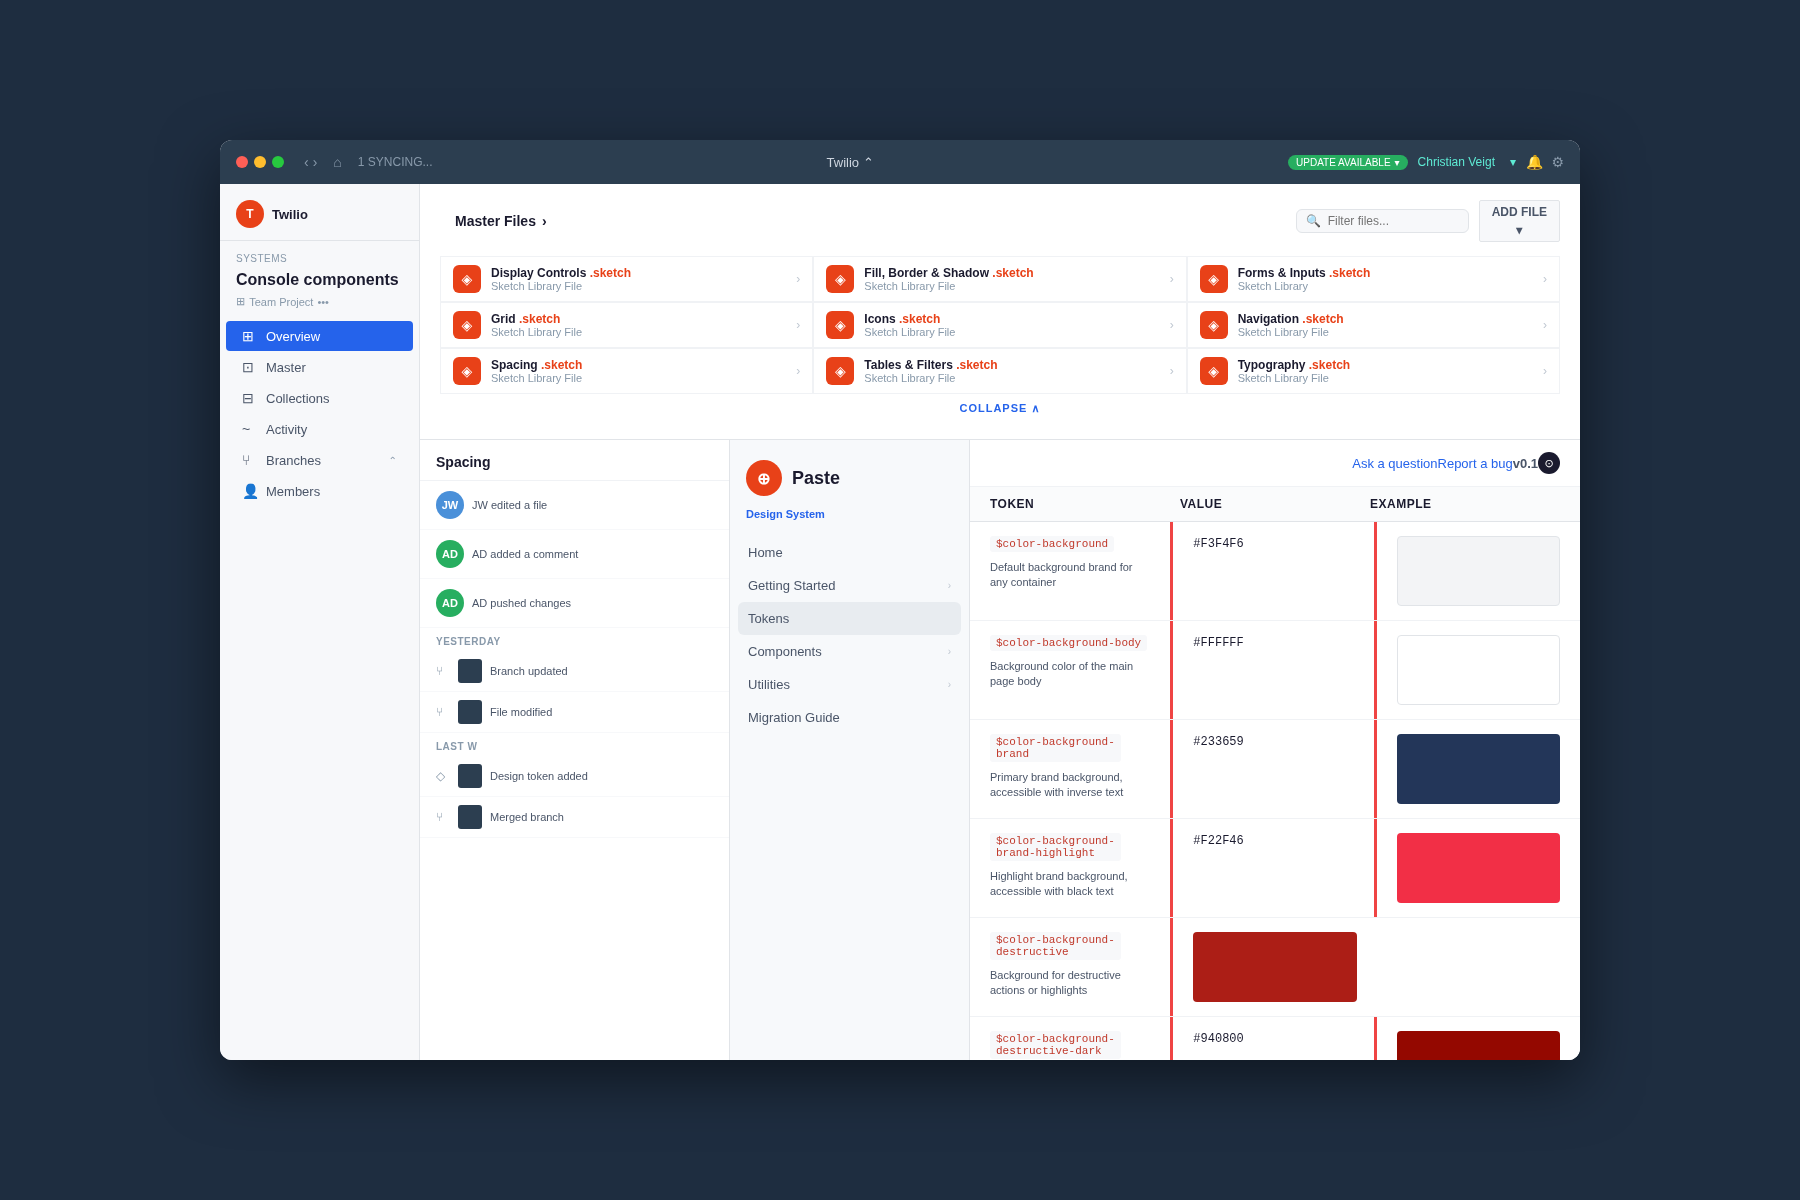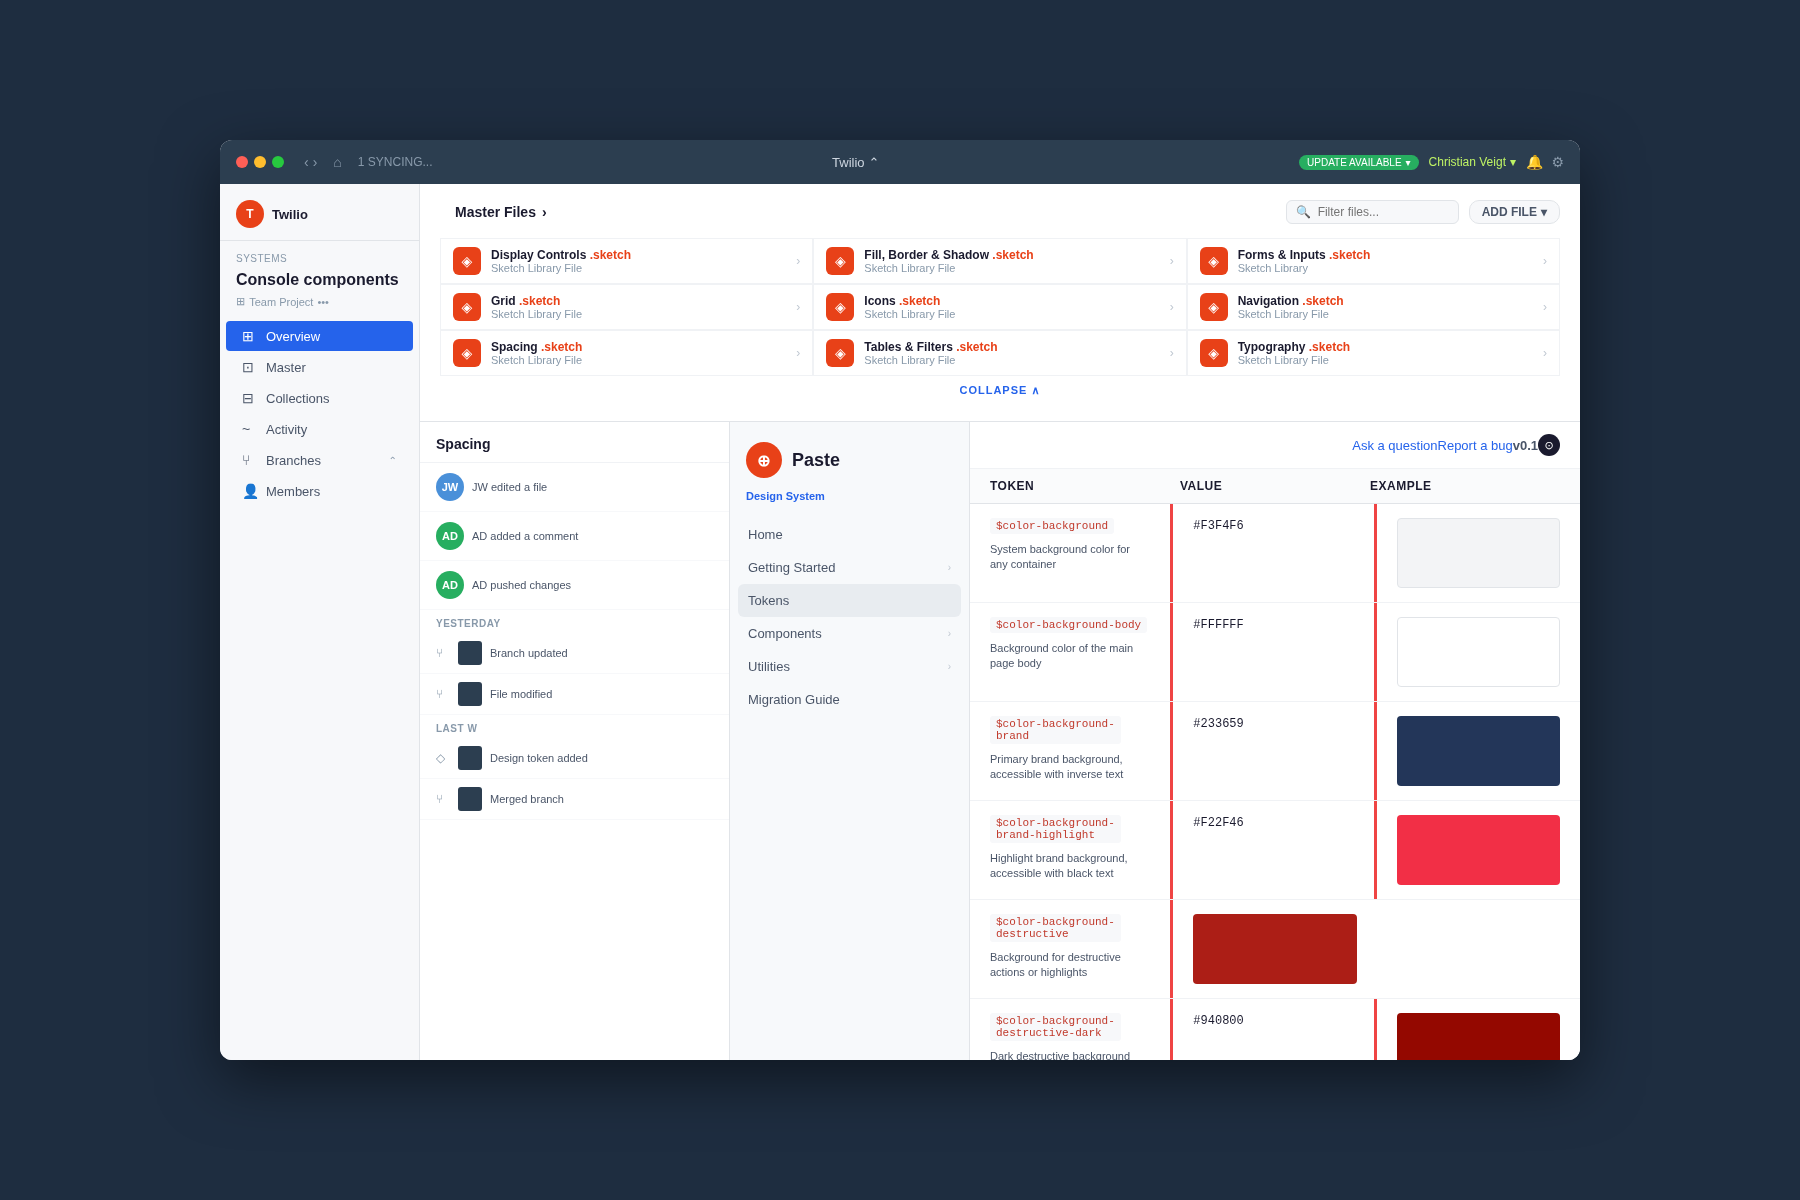--- a/index.html
+++ b/index.html
@@ -46,21 +46,21 @@
     .app-title { color: #cdd5df; font-size: 13px; display: flex; align-items: center; gap: 4px; }
     .titlebar-right { display: flex; align-items: center; gap: 10px; }
     .update-badge {
       background: #27ae60;
       color: white;
       font-size: 10px;
       padding: 2px 8px;
       border-radius: 10px;
       display: flex; align-items: center; gap: 4px; margin-left: 20px;
     }
-    .user-info { color: #bef264; font-size: 12px; display: flex; align-items: center; gap: 4px; }
+    .user-info { color: #5eead4; font-size: 12px; display: flex; align-items: center; gap: 15px; }
     .titlebar-icons { color: #8899aa; font-size: 14px; display: flex; gap: 8px; }
 
     
     .main-layout {
       flex: 1;
       display: flex;
       overflow: hidden;
     }
 
     
@@ -177,27 +177,27 @@
       background: transparent;
       font-size: 12px;
       color: #4a5568;
       outline: none;
       width: 130px;
     }
     .search-icon-char { color: #8899aa; font-size: 12px; }
     .add-file-btn {
       background: #f7f8fa;
       border: 1px solid #e1e4e8;
-      border-radius: 10px;
+      border-radius: 2px;
       padding: 4px 12px;
       font-size: 12px;
       font-weight: 600;
       color: #4a5568;
       cursor: pointer;
-      display: flex; align-items: center; gap: 4px;
+      display: flex; align-items: center; gap: 4px; flex-direction: column;
     }
 
     .files-grid {
       display: grid;
       grid-template-columns: 1fr 1fr 1fr;
       gap: 0;
     }
     .file-item {
       display: flex;
       align-items: center;
@@ -702,21 +702,21 @@
           <div class="token-table">
             <div class="token-table-header">
               <div class="token-col-header">Token</div>
               <div class="token-col-header">Value</div>
               <div class="token-col-header">Example</div>
             </div>
 
             <div class="token-row">
               <div class="token-cell">
                 <div class="token-name">$color-background</div>
-                <div class="token-desc">System background color for any container</div>
+                <div class="token-desc">Default background brand for any container</div>
               </div>
               <div class="token-cell">
                 <span class="token-value-text">#F3F4F6</span>
               </div>
               <div class="token-cell">
                 <div class="token-example light-bg"></div>
               </div>
             </div>
 
             <div class="token-row">

